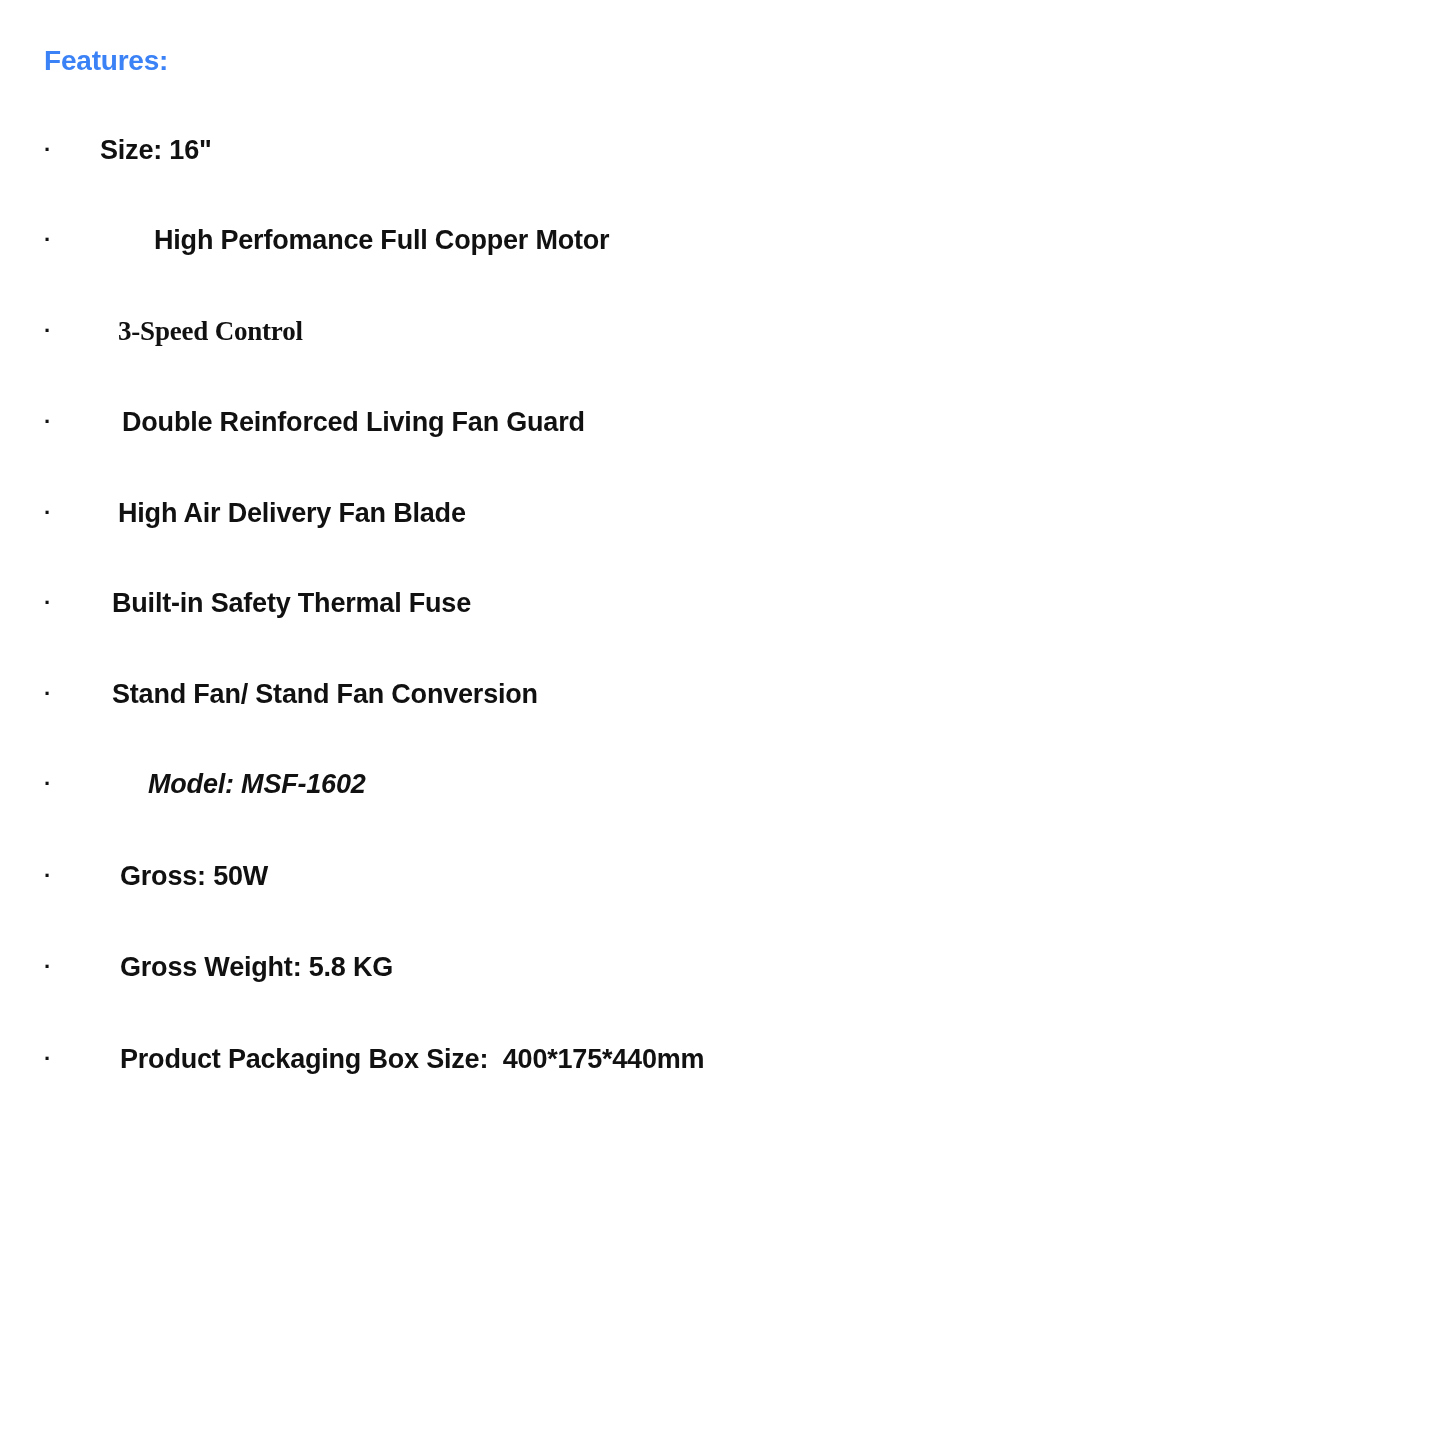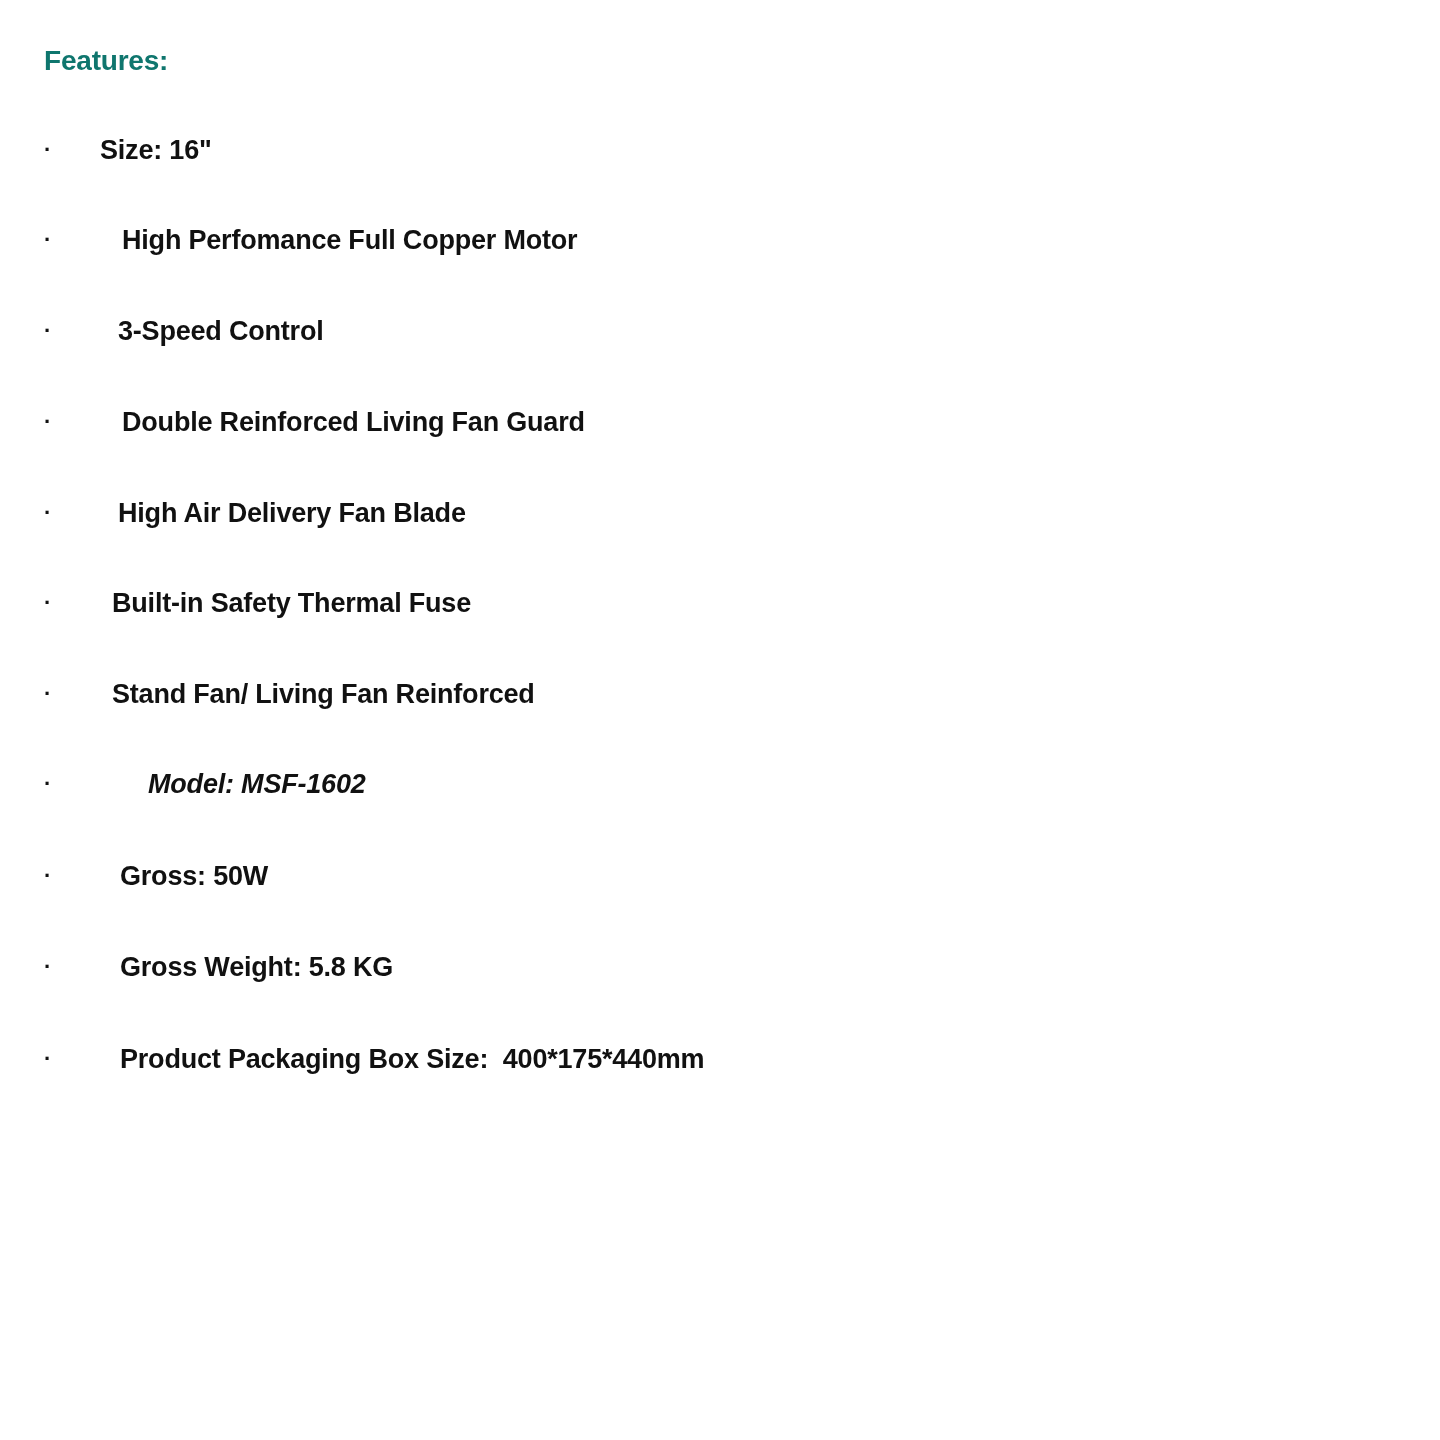--- a/index.html
+++ b/index.html
@@ -20,21 +20,21 @@
     height: 1440px;
     box-sizing: border-box;
     padding: 36px 40px 0 44px;
   }
   .section-heading {
     font-size: 28px;
     font-weight: 700;
     letter-spacing: -0.2px;
     line-height: 1.2;
     margin: 0 0 0 0;
-    color: #0f766e;
+    color: #3b82f6;
   }
   .bullet-list {
     list-style: none;
     margin: 0;
     padding: 0;
   }
   .bullet-row {
     display: flex;
     align-items: flex-start;
     font-size: 27px;
@@ -70,41 +70,41 @@
 
   <h2 class="section-heading" id="features-heading">Features:</h2>
 
   <ul class="bullet-list" id="features-list">
       <li class="bullet-row">
         <span class="bullet-mark">·</span>
         <span class="bullet-text" style="margin-left: 42px;">Size: 16"</span>
       </li>
       <li class="bullet-row">
         <span class="bullet-mark">·</span>
-        <span class="bullet-text" style="margin-left: 64px;">High Perfomance Full Copper Motor</span>
+        <span class="bullet-text" style="margin-left: 96px;">High Perfomance Full Copper Motor</span>
       </li>
       <li class="bullet-row">
         <span class="bullet-mark">·</span>
-        <span class="bullet-text" style="margin-left: 60px;">3-Speed Control</span>
+        <span class="bullet-text" style="margin-left: 60px; font-family: Liberation Serif, serif;">3-Speed Control</span>
       </li>
       <li class="bullet-row">
         <span class="bullet-mark">·</span>
         <span class="bullet-text" style="margin-left: 64px;">Double Reinforced Living Fan Guard</span>
       </li>
       <li class="bullet-row">
         <span class="bullet-mark">·</span>
         <span class="bullet-text" style="margin-left: 60px;">High Air Delivery Fan Blade</span>
       </li>
       <li class="bullet-row">
         <span class="bullet-mark">·</span>
         <span class="bullet-text" style="margin-left: 54px; text-align: center;">Built-in Safety Thermal Fuse</span>
       </li>
       <li class="bullet-row">
         <span class="bullet-mark">·</span>
-        <span class="bullet-text" style="margin-left: 54px;">Stand Fan/ Living Fan Reinforced</span>
+        <span class="bullet-text" style="margin-left: 54px;">Stand Fan/ Stand Fan Conversion</span>
       </li>
     </ul>
 
 
   <ul class="bullet-list" id="spec-list">
       <li class="bullet-row">
         <span class="bullet-mark">·</span>
         <span class="bullet-text" style="margin-left: 90px; font-style: italic;">Model: MSF-1602</span>
       </li>
       <li class="bullet-row">

